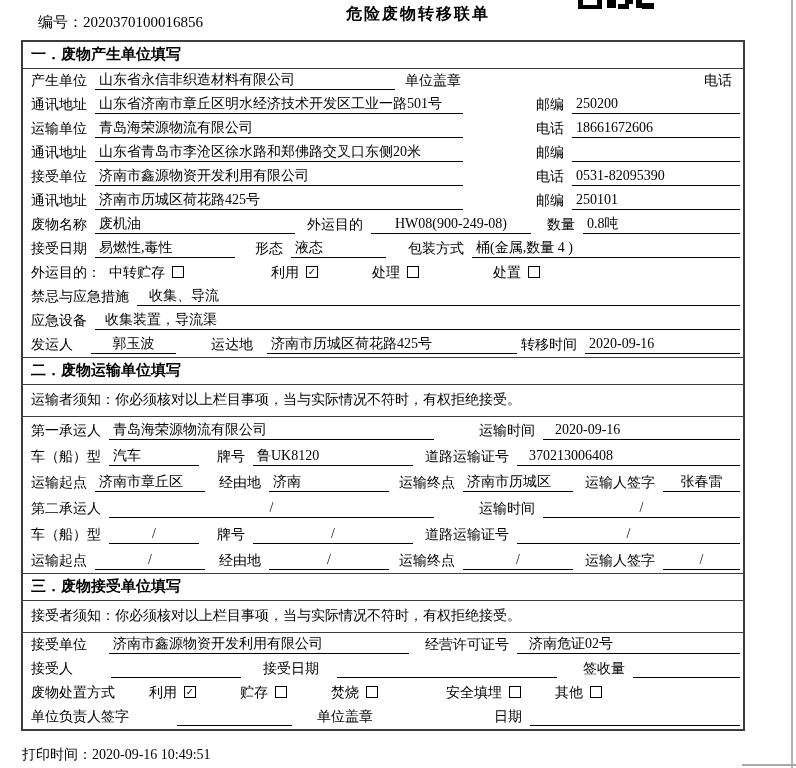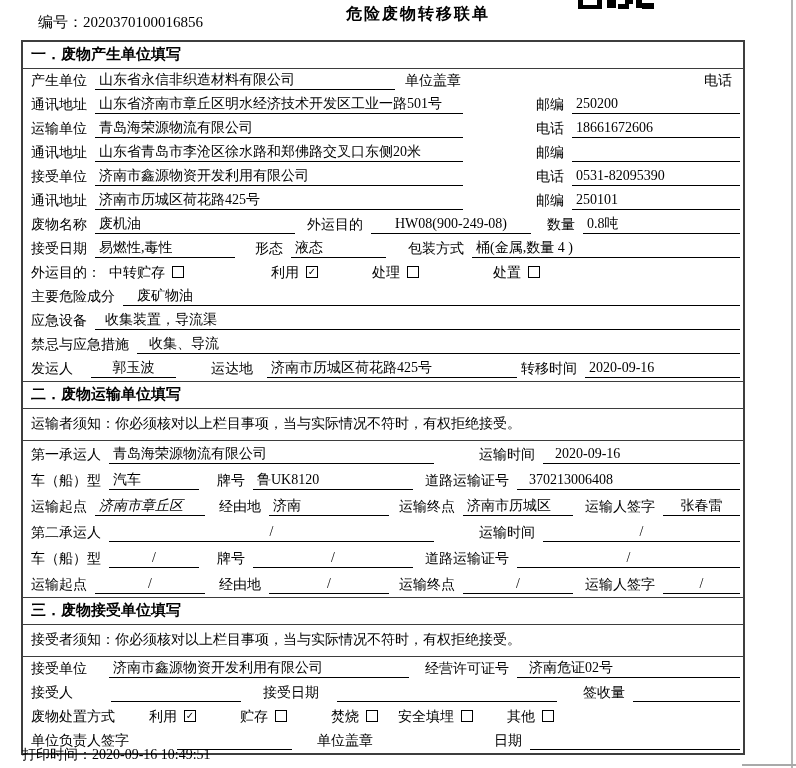--- a/index.html
+++ b/index.html
@@ -132,33 +132,29 @@
       <span class="opt" style="margin-left:54px;">
         <span>处理</span>
         <span class="cb"></span>
       </span>
       <span class="opt" style="margin-left:74px;text-align:center;">
         <span>处置</span>
         <span class="cb"></span>
       </span>
     </div>
 
-    <div class="r">
-      <span class="l">主要危险成分</span>
-      <span class="v f" style="padding-left:14px;">废矿物油</span>
+
+    <div class="r">
+      <span class="l">禁忌与应急措施</span>
+      <span class="v f" style="padding-left:12px;">收集、导流</span>
     </div>
 
     <div class="r">
       <span class="l">应急设备</span>
       <span class="v f" style="padding-left:10px;">收集装置，导流渠</span>
-    </div>
-
-    <div class="r">
-      <span class="l">禁忌与应急措施</span>
-      <span class="v f" style="padding-left:12px;">收集、导流</span>
     </div>
 
     <div class="r">
       <span class="l">发运人</span>
       <span class="v c" style="width:85px;margin-left:10px;">郭玉波</span>
       <span class="l" style="margin-left:35px;">运达地</span>
       <span class="v" style="width:250px;margin-left:6px;">济南市历城区荷花路425号</span>
       <span class="sp"></span>
       <span class="l">转移时间</span>
       <span class="v" style="width:155px;">2020-09-16</span>
@@ -178,21 +174,21 @@
       <span class="l">车（船）型</span>
       <span class="v" style="width:90px;">汽车</span>
       <span class="l" style="margin-left:18px;">牌号</span>
       <span class="v" style="width:160px;">鲁UK8120</span>
       <span class="l" style="margin-left:12px;">道路运输证号</span>
       <span class="v f" style="padding-left:12px;">370213006408</span>
     </div>
 
     <div class="r t">
       <span class="l">运输起点</span>
-      <span class="v" style="width:110px;font-style:italic;">济南市章丘区</span>
+      <span class="v" style="width:110px;">济南市章丘区</span>
       <span class="l" style="margin-left:14px;">经由地</span>
       <span class="v" style="width:120px;">济南</span>
       <span class="l" style="margin-left:10px;">运输终点</span>
       <span class="v" style="width:110px;">济南市历城区</span>
       <span class="l" style="margin-left:12px;">运输人签字</span>
       <span class="v f c">张春雷</span>
     </div>
 
     <div class="r t">
       <span class="l">第二承运人</span>
@@ -247,21 +243,21 @@
         <span class="cb">✓</span>
       </span>
       <span class="opt" style="margin-left:44px;">
         <span>贮存</span>
         <span class="cb"></span>
       </span>
       <span class="opt" style="margin-left:44px;">
         <span>焚烧</span>
         <span class="cb"></span>
       </span>
-      <span class="opt" style="margin-left:20px;">
+      <span class="opt" style="margin-left:68px;">
         <span>安全填埋</span>
         <span class="cb"></span>
       </span>
       <span class="opt" style="margin-left:34px;">
         <span>其他</span>
         <span class="cb"></span>
       </span>
     </div>
 
     <div class="r">

